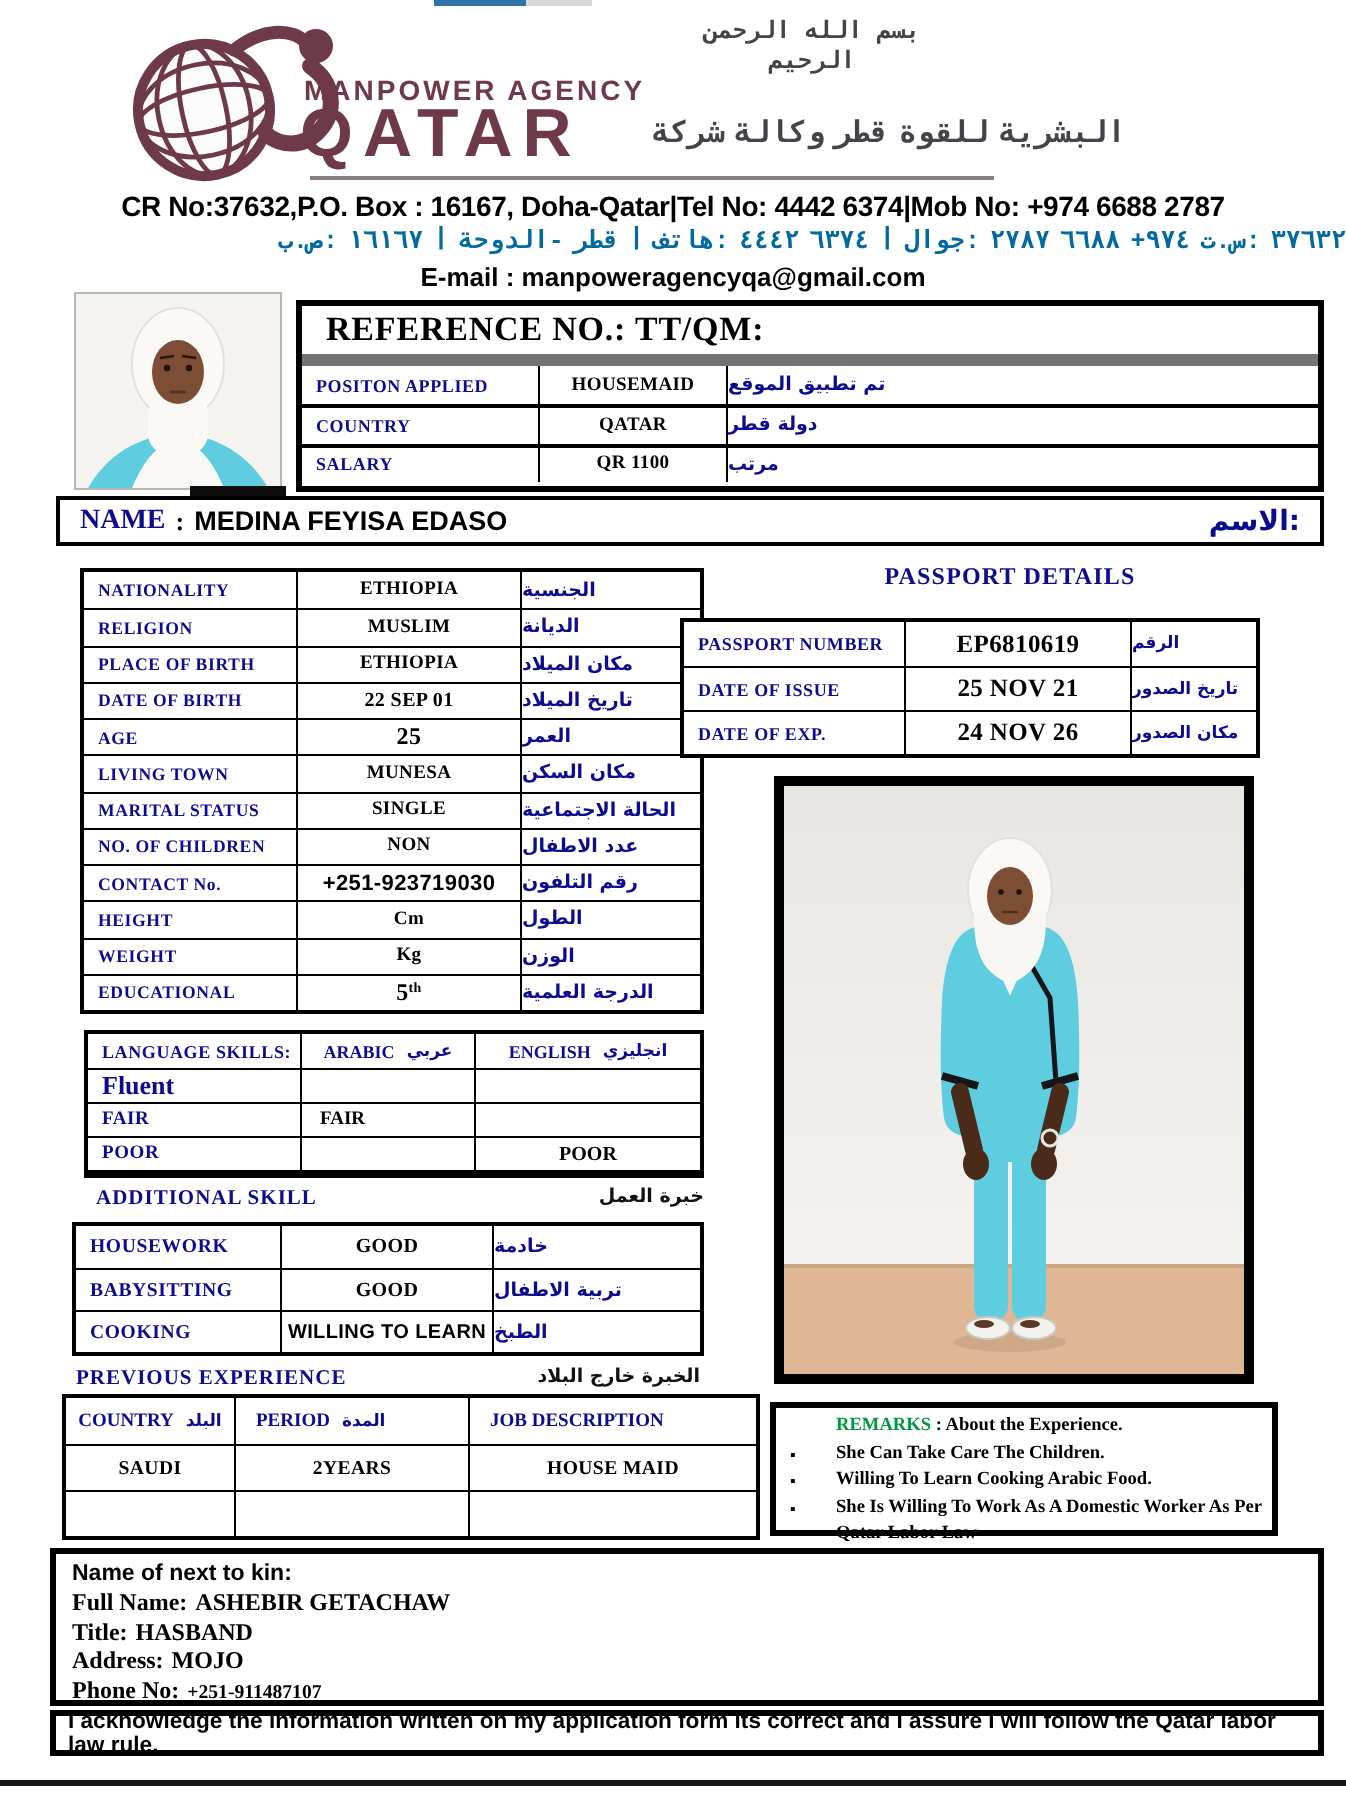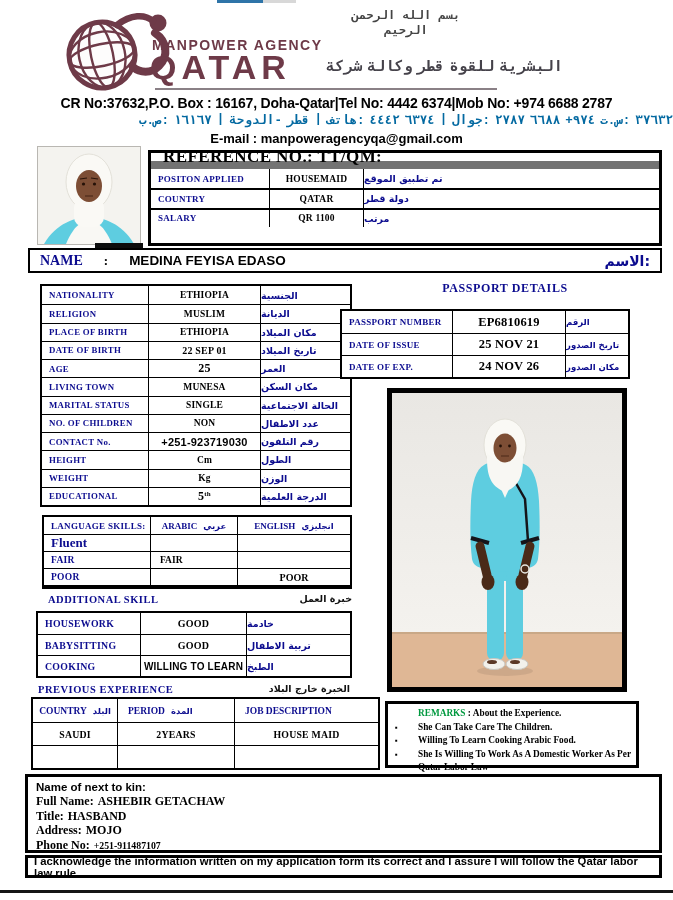--- a/index.html
+++ b/index.html
@@ -26,37 +26,37 @@
               font-size:12.5px;font-weight:600;color:#0369a1}
   .email-line{left:0;top:131px;width:673px;text-align:center;font-size:13px;font-weight:bold}
 
   
   .headshot{left:37px;top:146px;width:104px;height:99px;background:#f4f3ef;border:1px solid #b9b7b2}
   .headshot-bar{left:95px;top:243px;width:48px;height:5px;background:#0d0d0d}
   .photo-box{left:387px;top:388px;width:240px;height:304px;border:5px solid #000;background:#efedе9}
 
   
   .ref-box{left:148px;top:150px;width:514px;height:96px;border:3px solid #000;background:#fff}
-  .ref-title{height:16px;display:flex;align-items:center;padding-left:12px;
-             font-size:17px;font-weight:bold;letter-spacing:.4px;border-bottom:8px solid #737373}
+  .ref-title{height:30px;display:flex;align-items:center;padding-left:12px;
+             font-size:17px;font-weight:bold;letter-spacing:.4px;border-bottom:6px solid #737373}
   .grid{display:grid;background:#fff}
   .grid .cell{border-left:1.5px solid #000;border-top:1.5px solid #000;display:flex;align-items:center;overflow:hidden}
   .grid .cell:nth-child(3n+1){border-left:none}
   .grid .cell:nth-child(-n+3){border-top:none}
   .ref-grid{height:58px;grid-template-columns:118px 94px 1fr;grid-template-rows:repeat(3,1fr)}
   .ref-grid .cell{border-top-width:2px}
   .lab{color:var(--navy);font-weight:bold;font-size:9px;padding-left:7px;letter-spacing:.3px}
   .val{justify-content:center;font-weight:bold;font-size:9.5px;letter-spacing:.2px}
   .arb{justify-content:flex-end;padding-right:7px;color:var(--navy);font-weight:bold;font-size:9.5px;
        font-family:"DejaVu Sans",sans-serif;direction:rtl}
 
   
   .name-box{left:28px;top:248px;width:634px;height:25px;border:2px solid #000;display:flex;
             align-items:center;justify-content:space-between;padding:0 10px}
-  .name-left{display:flex;align-items:center;gap:21px}
+  .name-left{display:flex;align-items:center;gap:5px}
   .name-label{color:var(--navy);font-weight:bold;font-size:14px}
   .name-sep{font-weight:bold;font-size:13px}
   .name-value{font-family:"Liberation Sans",sans-serif;font-weight:bold;font-size:13.5px}
   .name-arabic{color:var(--navy);font-weight:bold;font-size:14px;font-family:"DejaVu Sans",sans-serif}
 
   
   .personal-grid{left:40px;top:284px;width:312px;height:223px;border:2px solid #000;
                  grid-template-columns:106px 112px 1fr;grid-template-rows:repeat(12,1fr)}
   .personal-grid .lab{font-size:8.8px}
   .v-big{font-size:12px}

